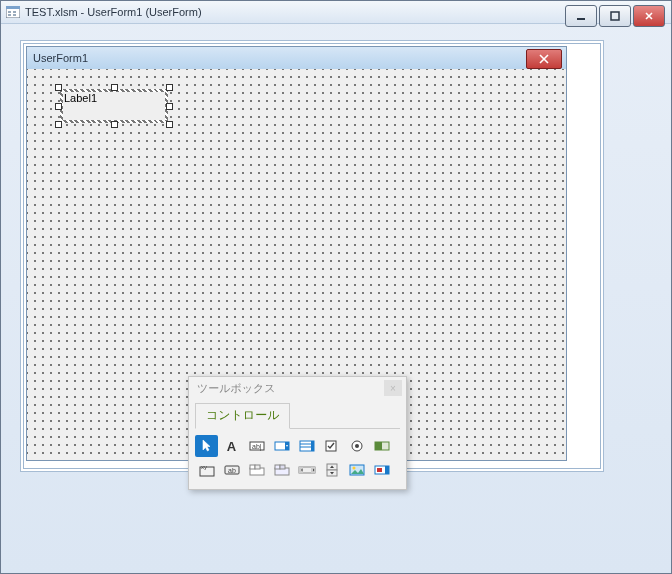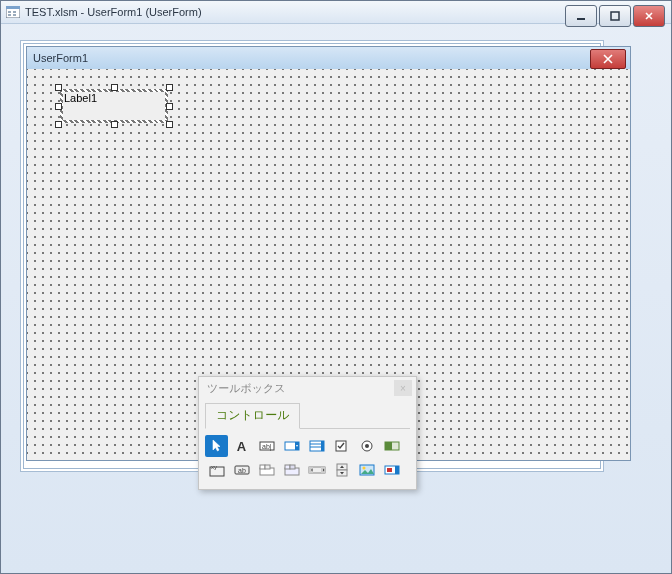--- a/index.html
+++ b/index.html
@@ -72,21 +72,21 @@
 }
 .mdi-inner {
   position: absolute;
   top: 2px; left: 2px; right: 2px; bottom: 2px;
   border: 1px solid #9eb6d0;
 }
 .userform {
   position: absolute;
   top: 2px;
   left: 2px;
-  width: 605px;
+  width: 541px;
   height: 415px;
   box-sizing: border-box;
   border: 1px solid #7a95b3;
 }
 .uf-titlebar {
   height: 22px;
   background: linear-gradient(#d6e6f6, #b8d4ee);
   border-bottom: 1px solid #95b3d1;
   display: flex;
   align-items: center;
@@ -156,21 +156,21 @@
   border: 1px solid #333;
   box-sizing: border-box;
 }
 .h-tl { top: -5px; left: -5px; } .h-tm { top: -5px; left: calc(50% - 3px); } .h-tr { top: -5px; right: -5px; }
 .h-ml { top: calc(50% - 3px); left: -5px; } .h-mr { top: calc(50% - 3px); right: -5px; }
 .h-bl { bottom: -5px; left: -5px; } .h-bm { bottom: -5px; left: calc(50% - 3px); } .h-br { bottom: -5px; right: -5px; }
 
 .toolbox {
   position: absolute;
   top: 375px;
-  left: 197px;
+  left: 187px;
   width: 217px;
   background: #f2f2f2;
   border: 1px solid #c5c5c5;
   box-shadow: 2px 2px 6px rgba(0,0,0,0.25);
   font-size: 11px;
   text-align: right;
 }
 .tb-titlebar {
   height: 22px;
   display: flex;

